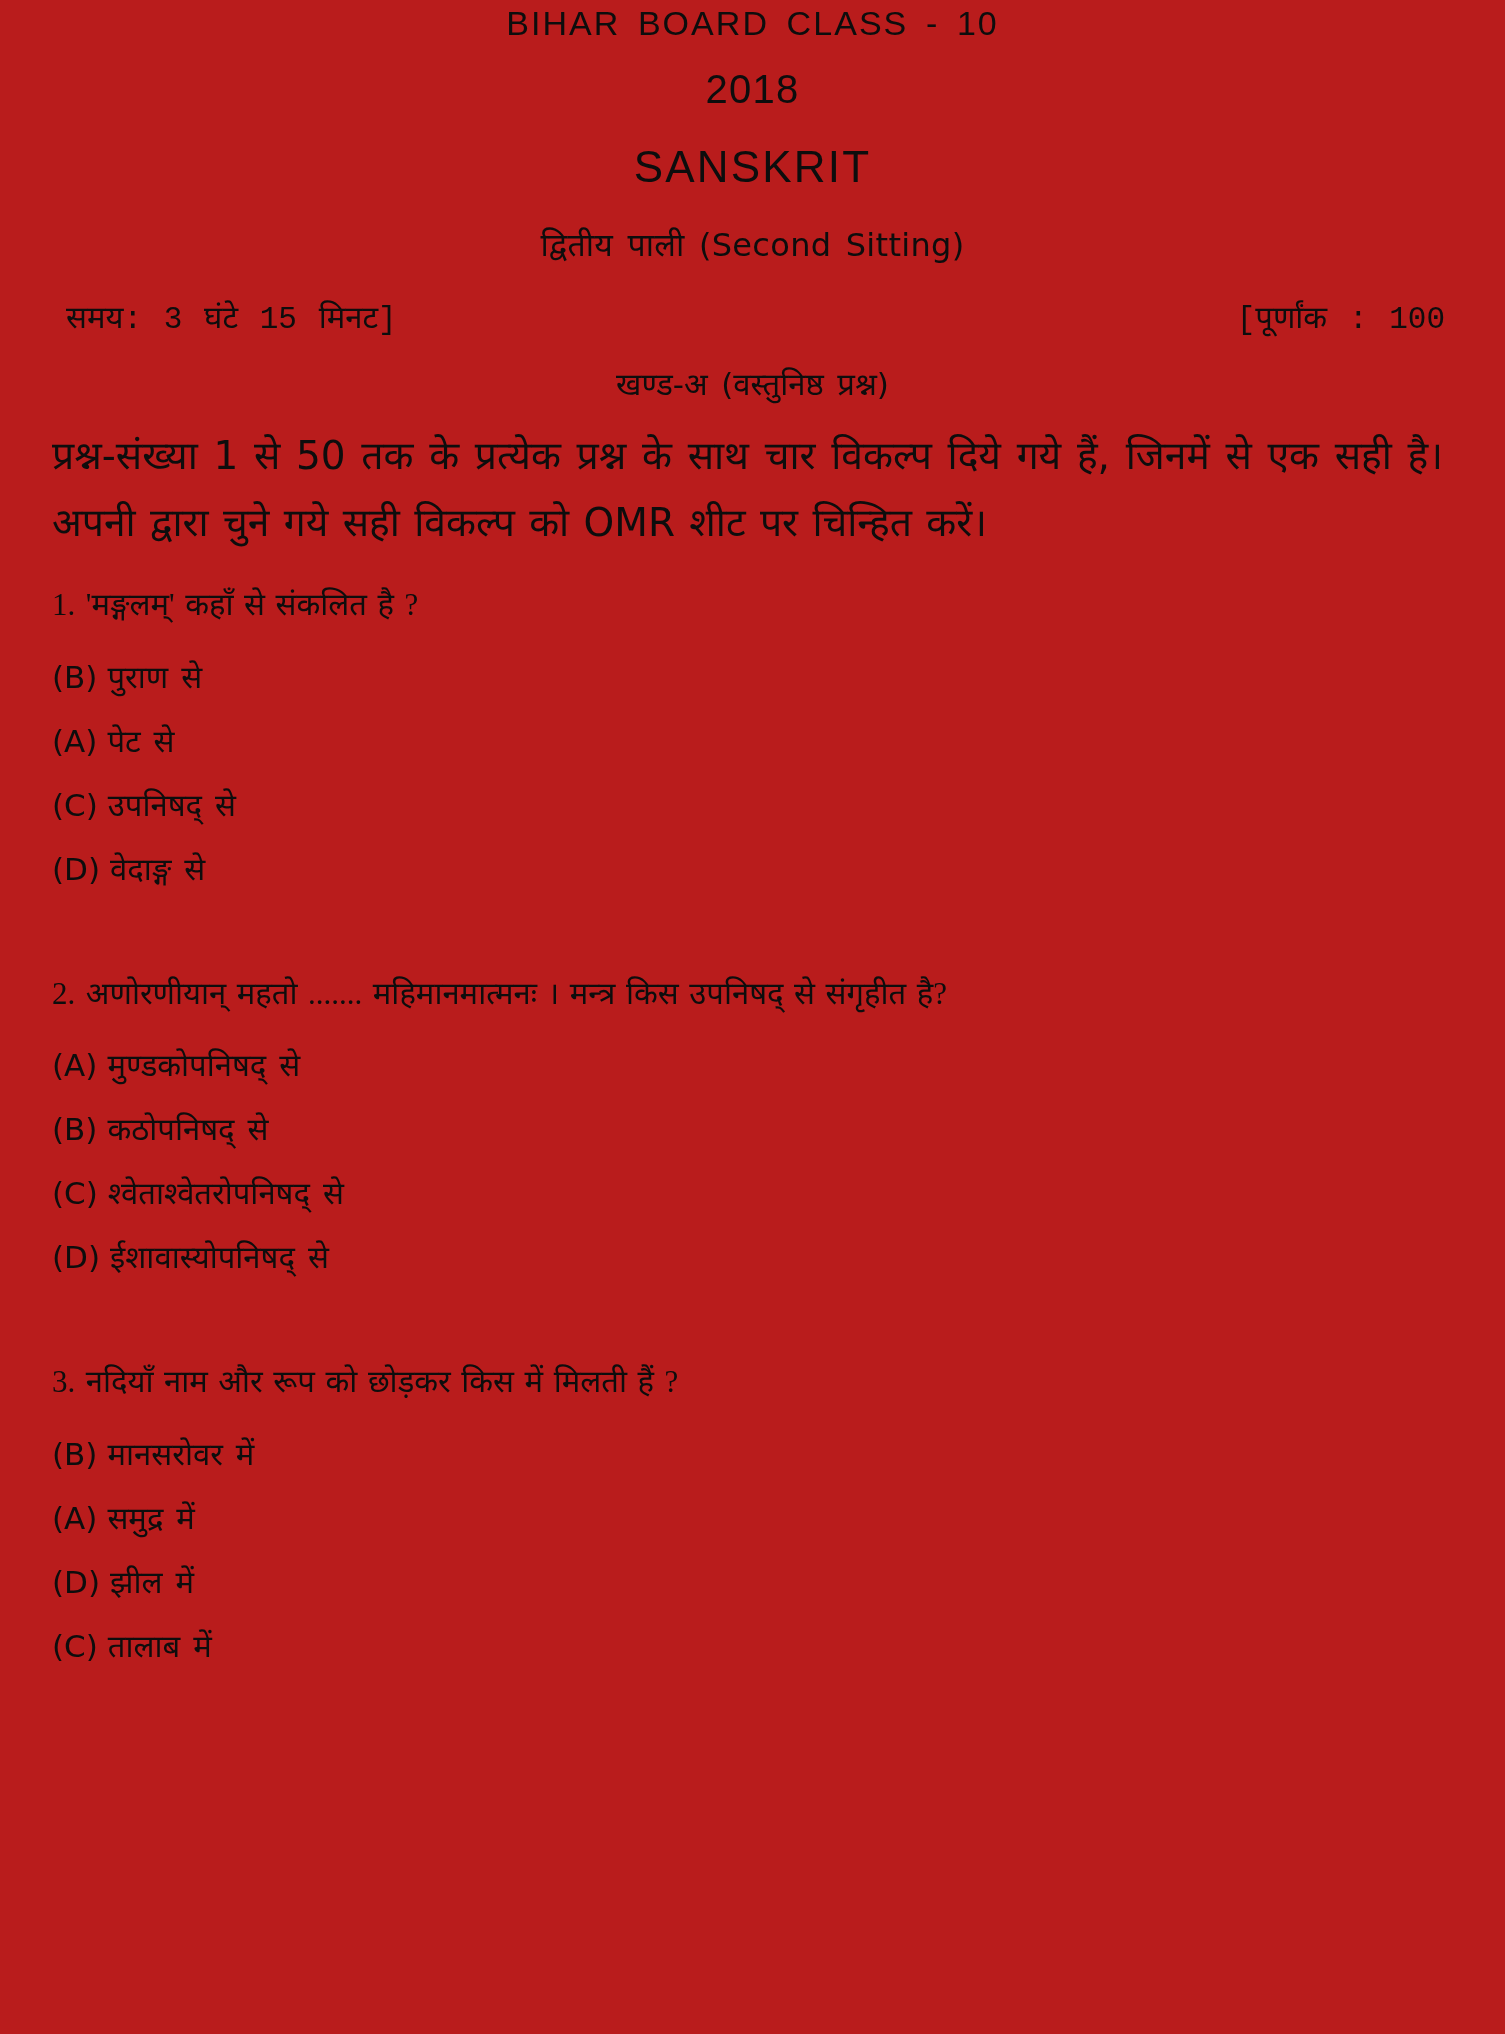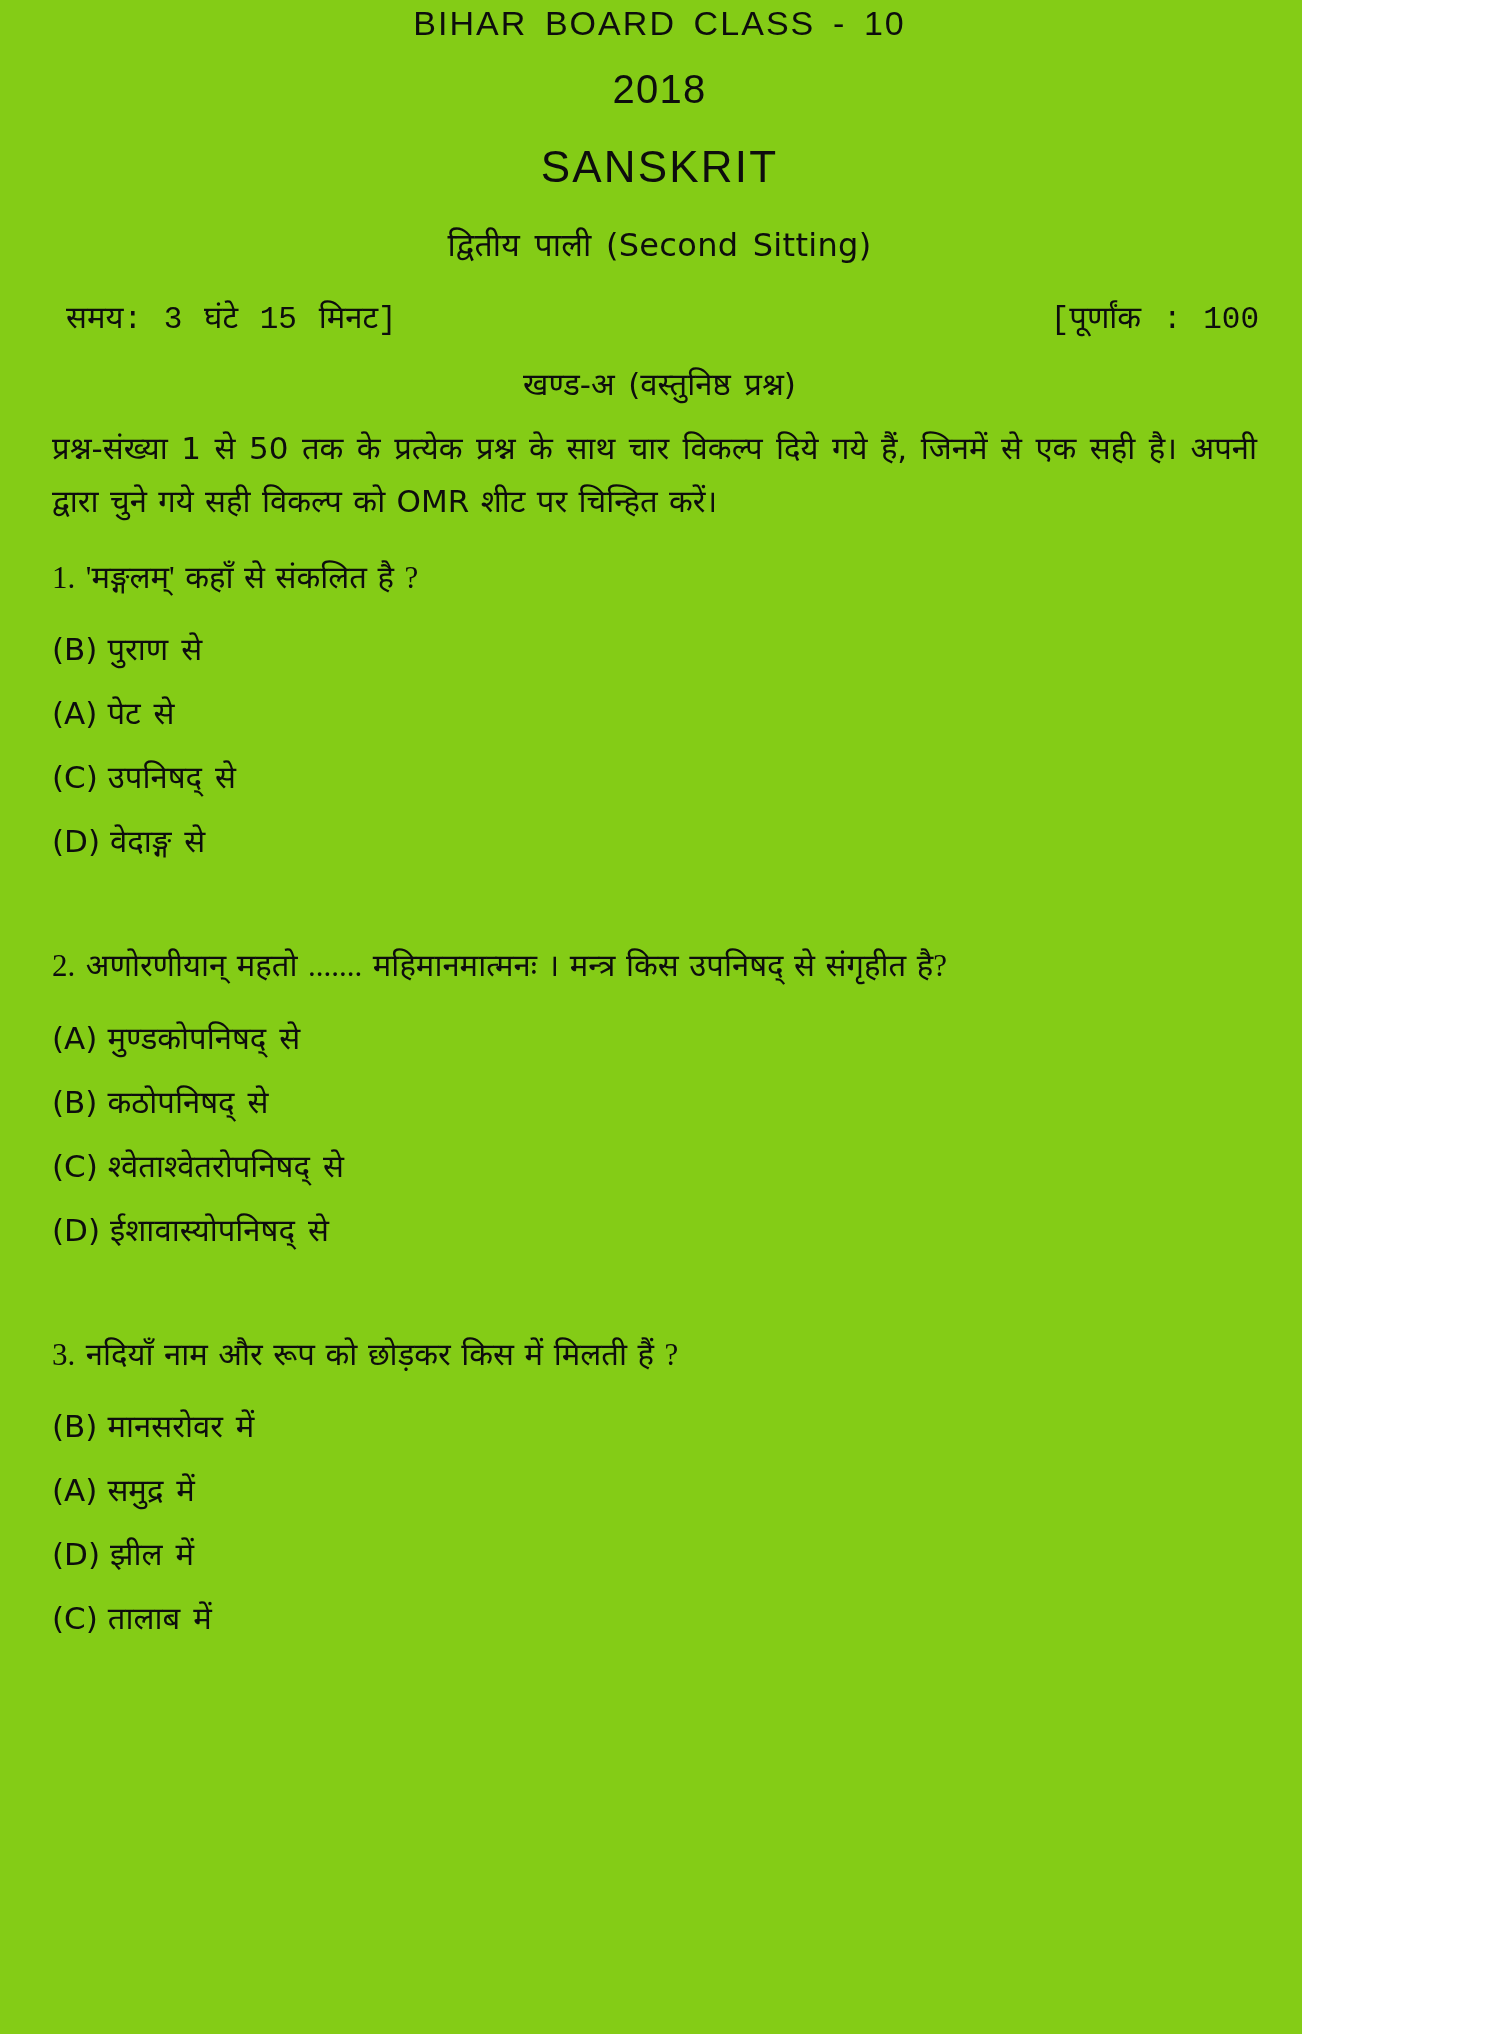--- a/index.html
+++ b/index.html
@@ -12,25 +12,25 @@
   body {
     width: 1505px;
     height: 2034px;
     font-family: "DejaVu Sans", "Liberation Sans", sans-serif;
     color: #0d0d0d;
     overflow: hidden;
     position: relative;
   }
 
   .page {
-    width: 1302px;
+    width: 1505px;
     min-height: 2034px;
-    padding: 0px 35px 0 52px;
+    padding: 0px 52px 0 52px;
     position: relative;
-    background: #84cc16;
+    background: #b91c1c;
   }
 
   
   .hdr {
     text-align: center;
     letter-spacing: 0.02em;
   }
   .hdr-title {
     font-size: 34px;
     line-height: 1.0;
@@ -76,21 +76,21 @@
   .section-heading {
     text-align: center;
     font-size: 31px;
     padding-top: 25px;
     font-family: "DejaVu Sans", sans-serif;
     word-spacing: 0.12em;
   }
 
   
   .instructions {
-    font-size: 31px;
+    font-size: 39px;
     line-height: 1.72;
     text-align: justify;
     text-justify: inter-word;
     padding-top: 18px;
     padding-right: 10px;
     font-family: "DejaVu Sans", sans-serif;
     word-spacing: 0.05em;
   }
 
   

